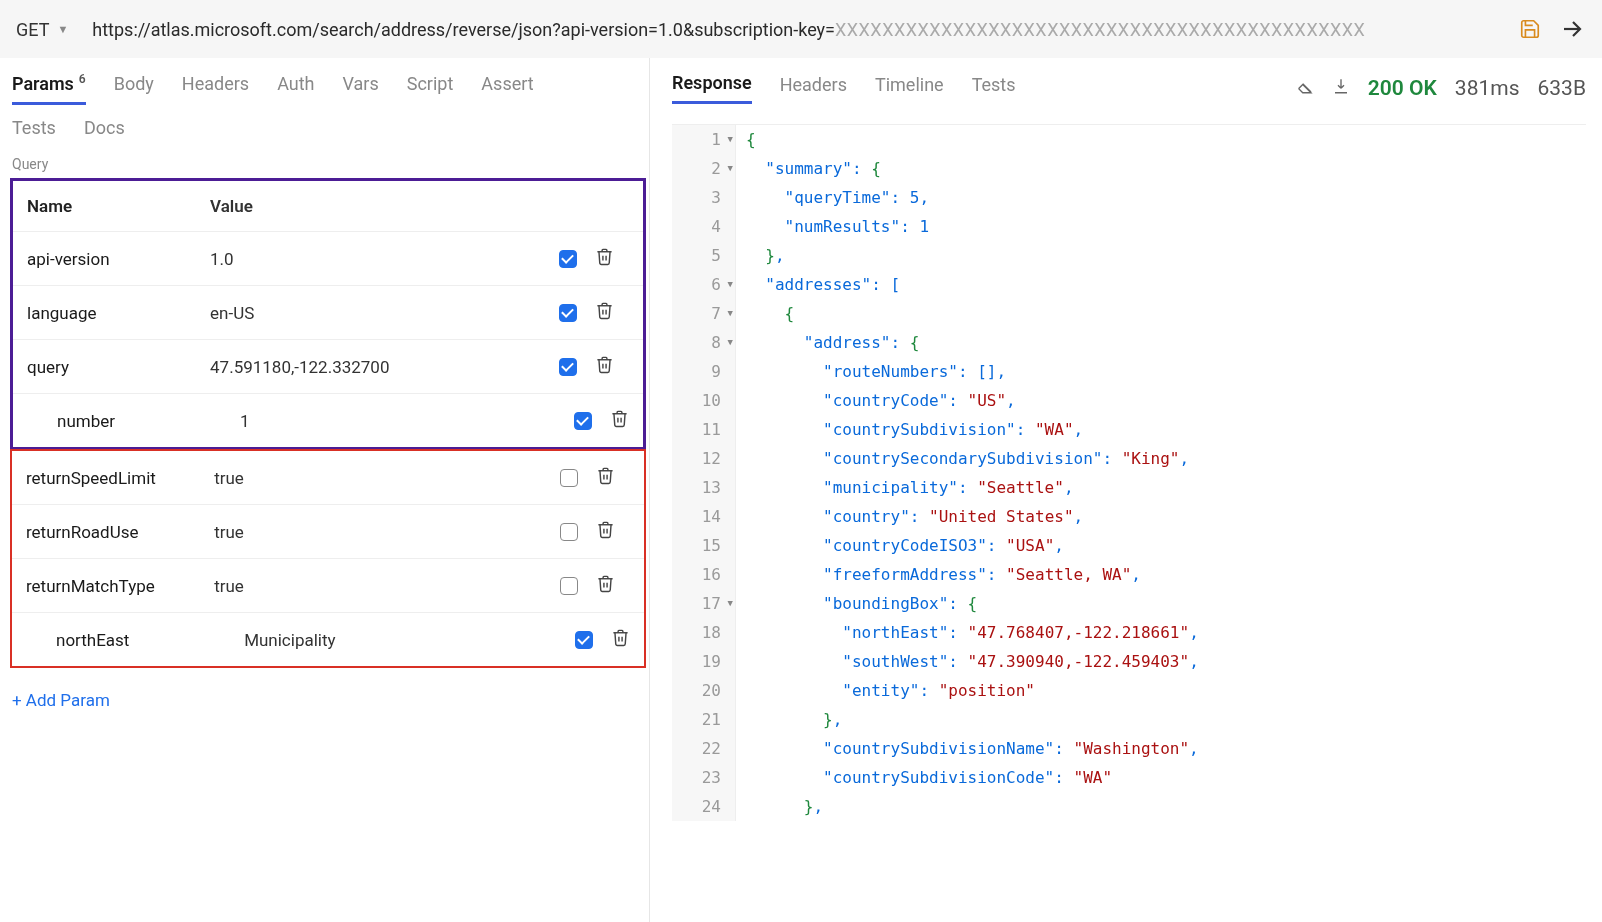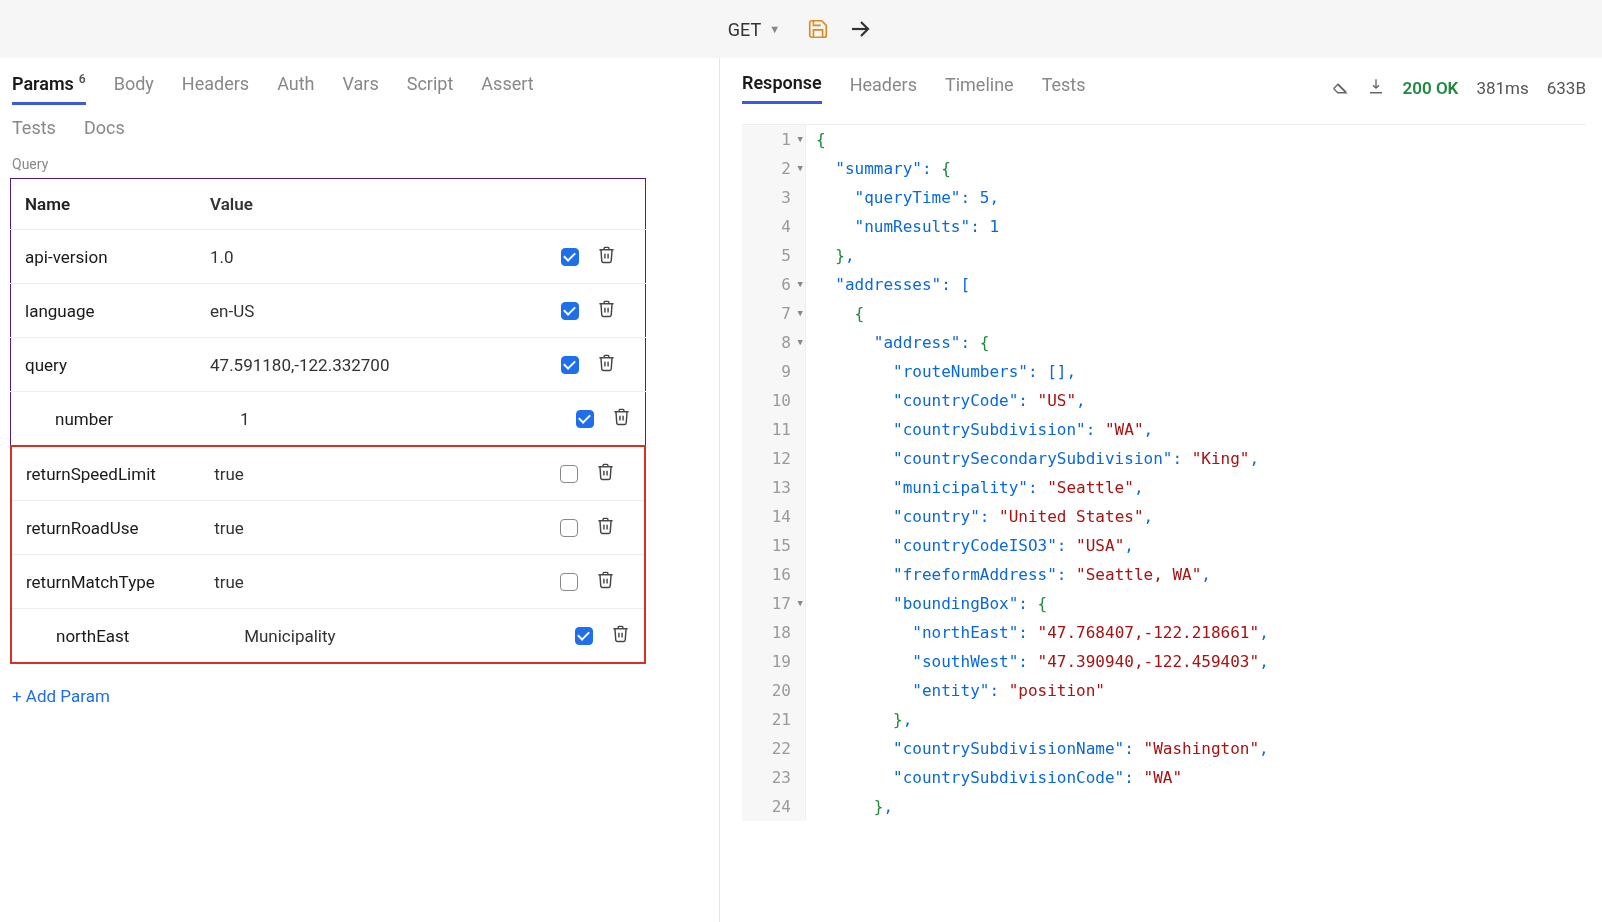--- a/index.html
+++ b/index.html
@@ -1,52 +1,52 @@
 <!DOCTYPE html>
 <html><head>
 <meta charset="utf-8">
 <style>
 * { box-sizing: border-box; margin: 0; padding: 0; }
 body { font-family: -apple-system, BlinkMacSystemFont, "Segoe UI", Roboto, sans-serif; font-size: 14.5px; color: #1a1a1a; background: #fff; }
-.urlbar { display: flex; align-items: center; background: #f6f6f6; height: 58px; padding: 0 16px; gap: 14px; justify-content: center; }
+.urlbar { display: flex; align-items: center; background: #f6f6f6; height: 58px; padding: 0 16px; gap: 14px; }
 .method { display: flex; align-items: center; gap: 8px; font-size: 18px; color: #333; cursor: pointer; padding-right: 10px; }
 .method .chev { font-size: 11px; color: #888; }
 .url { flex: 1; font-size: 18px; color: #2a2a2a; white-space: nowrap; overflow: hidden; }
 .url .masked { color: #aaa; letter-spacing: 0.5px; }
 .icon-btn { width: 28px; height: 28px; display: flex; align-items: center; justify-content: center; cursor: pointer; color: #444; }
 .save-icon svg { stroke: #d98b1f; }
 .split { display: flex; height: calc(922px - 58px); }
-.left { width: 720px; padding: 14px 8px 14px 8px; border-right: 1px solid #e6e6e6; overflow: auto; }
+.left { width: 650px; padding: 14px 8px 14px 8px; border-right: 1px solid #e6e6e6; overflow: auto; }
 .right { flex: 1; padding: 14px 16px 0 22px; overflow: hidden; display: flex; flex-direction: column; }
 .tabs1 { display: flex; align-items: baseline; gap: 28px; font-size: 18px; color: #888; padding-left: 4px; margin-bottom: 4px; }
 .tabs1 .tab { cursor: pointer; padding-bottom: 8px; }
 .tabs1 .tab.active { color: #1a1a1a; font-weight: 600; border-bottom: 3px solid #3b5bdb; }
 .tabs1 .tab sup { font-size: 12px; color: #555; font-weight: 600; margin-left: 2px; }
 .tabs2 { display: flex; gap: 28px; font-size: 18px; color: #888; padding-left: 4px; margin-top: 12px; margin-bottom: 18px; }
 .tabs2 .tab { cursor: pointer; }
 .section-label { font-size: 14px; color: #888; padding-left: 4px; margin-bottom: 6px; }
-.ptable { border: 1px solid #4c1d95; border-radius: 3px; width: 636px; margin-left: 2px; border-collapse: collapse; }
+.ptable { border: 3px solid #4c1d95; border-radius: 3px; width: 636px; margin-left: 2px; border-collapse: collapse; }
 .ptable th, .ptable td { text-align: left; font-size: 17px; padding: 15px 14px; border-bottom: 1px solid #eee; }
 .ptable th { font-weight: 600; color: #222; }
 .ptable tr:last-child td { border-bottom: none; padding-left: 44px; }
 .ptable .col-name { width: 192px; }
 .ptable .col-val { width: 348px; color: #333; }
 .ptable .col-act { width: 96px; text-align: center; }
 .ptable .act-wrap { display: flex; align-items: center; justify-content: center; gap: 18px; }
 .chk { width: 18px; height: 18px; border: 1.6px solid #888; border-radius: 4px; display: inline-flex; align-items: center; justify-content: center; background: #fff; cursor: pointer; }
 .chk.on { background: #1f6feb; border-color: #1f6feb; }
 .chk.on::after { content: ""; width: 5px; height: 9px; border: solid #fff; border-width: 0 2.2px 2.2px 0; transform: rotate(45deg); margin-top: -2px; }
 .trash { cursor: pointer; color: #444; }
 .trash svg { width: 19px; height: 19px; }
 .highlight-box { border: 2.3px solid #d93025; margin-top: -1px; }
 .add-param { color: #1f6feb; font-size: 17px; padding: 22px 0 0 4px; cursor: pointer; display: inline-block; }
 .resp-tabs { display: flex; align-items: center; gap: 28px; font-size: 18px; color: #888; }
 .resp-tabs .tab { cursor: pointer; padding-bottom: 8px; }
 .resp-tabs .tab.active { color: #1a1a1a; font-weight: 600; border-bottom: 3px solid #3b5bdb; }
-.resp-meta { margin-left: auto; display: flex; align-items: center; gap: 18px; font-size: 17px; color: #555; }
+.resp-meta { margin-left: auto; display: flex; align-items: center; gap: 18px; font-size: 21px; color: #555; }
 .resp-meta .status { color: #1f883d; font-weight: 600; }
 .resp-meta .erase, .resp-meta .dl { cursor: pointer; color: #555; }
 .code-wrap { margin-top: 20px; border-top: 1px solid #eee; flex: 1; overflow: auto; font-family: "SFMono-Regular", Consolas, monospace; font-size: 16px; line-height: 29px; }
 .code-line { display: flex; }
 .gutter { width: 64px; text-align: right; padding-right: 14px; color: #9a9a9a; background: #f7f7f7; border-right: 1px solid #eee; user-select: none; position: relative; }
 .gutter .fold { position: absolute; right: 2px; font-size: 9px; color: #888; }
 .code { padding-left: 10px; white-space: pre; }
 .t-brace { color: #1f883d; }
 .t-str { color: #a11; }
 .t-num { color: #0969da; }
@@ -55,20 +55,23 @@
 .t-name { color: #0969da; }
 .masked-val { color: #888; letter-spacing: 0.5px; }
 </style>
 </head>
 <body>
 
 <div class="urlbar">
   <div class="method">
     <span>GET</span>
     <span class="chev">▼</span>
+  </div>
+  <div class="url">
+    <span>https://atlas.microsoft.com/search/address/reverse/json?api-version=1.0&amp;subscription-key=</span><span class="masked">XXXXXXXXXXXXXXXXXXXXXXXXXXXXXXXXXXXXXXXXXXXXX</span>
   </div>
   <div class="icon-btn save-icon">
     <svg width="22" height="22" viewBox="0 0 24 24" fill="none" stroke="currentColor" stroke-width="1.8">
         <path d="M19 21H5a2 2 0 0 1-2-2V5a2 2 0 0 1 2-2h11l5 5v11a2 2 0 0 1-2 2z"></path>
         <polyline points="17 21 17 13 7 13 7 21"></polyline>
         <polyline points="7 3 7 8 15 8"></polyline>
       </svg>
   </div>
   <div class="icon-btn">
     <svg width="24" height="24" viewBox="0 0 24 24" fill="none" stroke="#333" stroke-width="2.2">

